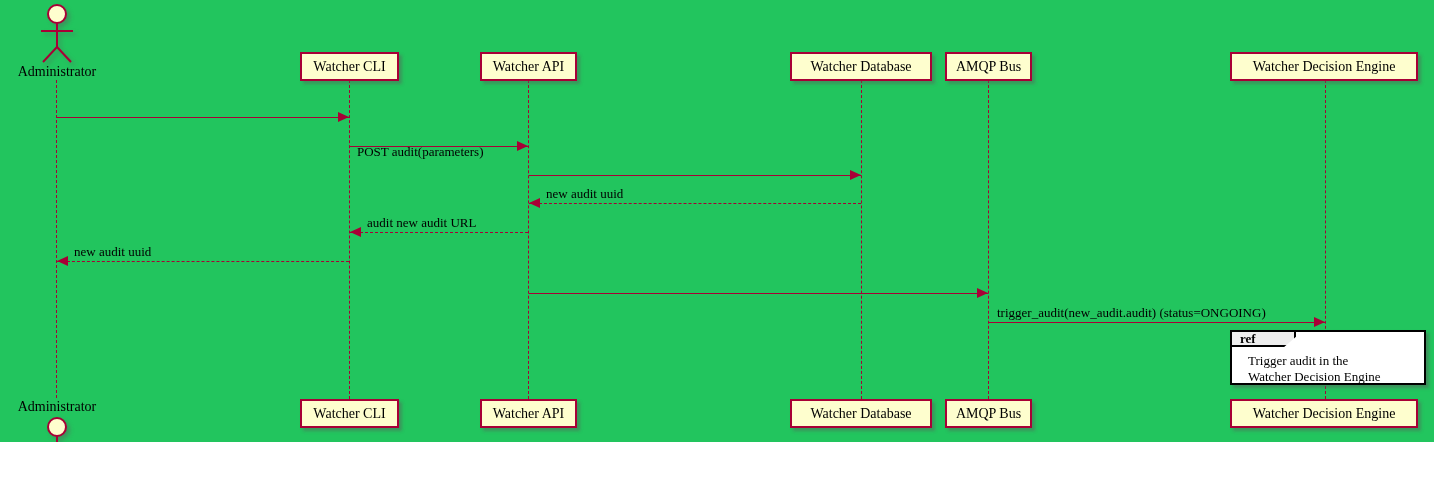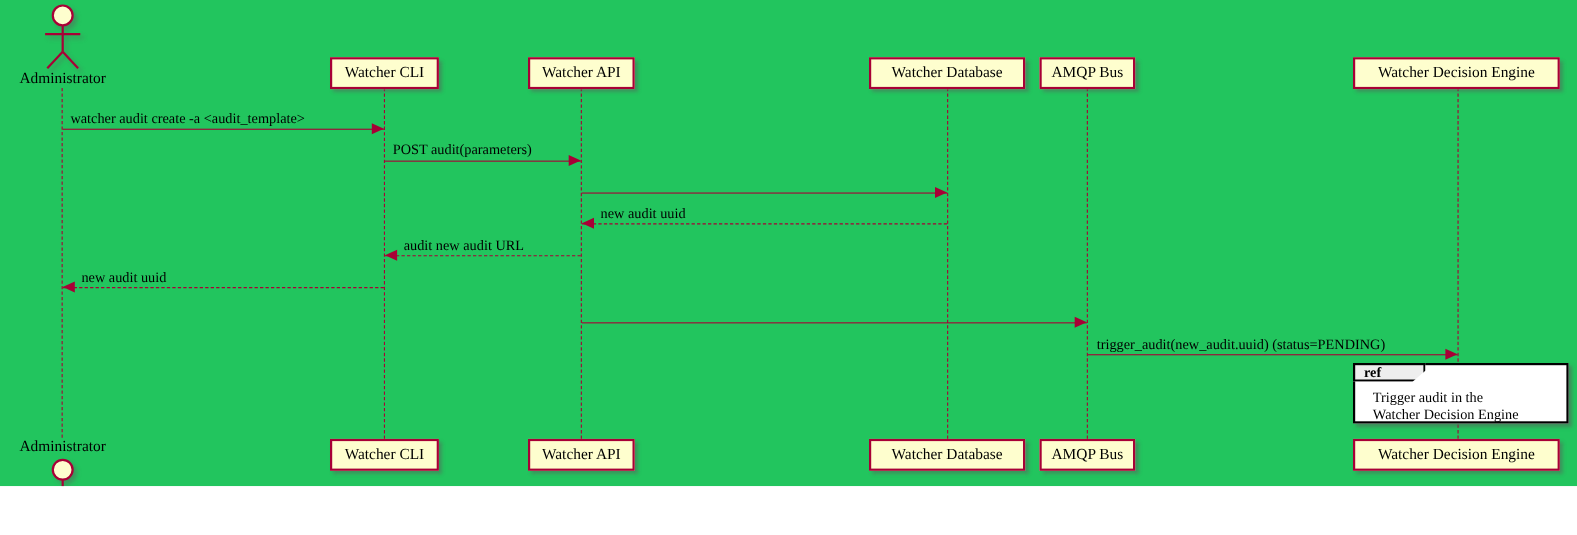--- a/index.html
+++ b/index.html
@@ -112,25 +112,24 @@
     <line x1="27" y1="44" x2="41" y2="59" stroke="#A80036" stroke-width="2"></line>
   </svg>
   <div class="actor-label" style="left:2px;top:64px;width:110px;">Administrator</div>
 
   <div class="pbox" style="left:300px;top:52px;width:95px;">Watcher CLI</div>
   <div class="pbox" style="left:480px;top:52px;width:93px;">Watcher API</div>
   <div class="pbox" style="left:790px;top:52px;width:138px;">Watcher Database</div>
   <div class="pbox" style="left:945px;top:52px;width:83px;">AMQP Bus</div>
   <div class="pbox" style="left:1230px;top:52px;width:184px;">Watcher Decision Engine</div>
 
-  <div class="msg-label" style="left:64px;top:100px;">watcher audit create -a &lt;audit_template&gt;</div>
   <div class="msg-line solid" style="left:57px;top:117px;width:292px;"></div>
   <div class="arrow right" style="left:338px;top:112px;"></div>
 
-  <div class="msg-label" style="left:357px;top:128px;text-align:center;">POST audit(parameters)</div>
+  <div class="msg-label" style="left:357px;top:144px;text-align:center;">POST audit(parameters)</div>
   <div class="msg-line solid" style="left:350px;top:146px;width:178px;"></div>
   <div class="arrow right" style="left:517px;top:141px;"></div>
 
   <div class="msg-line solid" style="left:529px;top:175px;width:332px;"></div>
   <div class="arrow right" style="left:850px;top:170px;"></div>
 
   <div class="msg-label" style="left:546px;top:186px;">new audit uuid</div>
   <div class="msg-line dashed" style="left:529px;top:203px;width:332px;"></div>
   <div class="arrow left" style="left:529px;top:198px;"></div>
 
@@ -138,21 +137,21 @@
   <div class="msg-line dashed" style="left:350px;top:232px;width:178px;"></div>
   <div class="arrow left" style="left:350px;top:227px;"></div>
 
   <div class="msg-label" style="left:74px;top:244px;">new audit uuid</div>
   <div class="msg-line dashed" style="left:57px;top:261px;width:292px;"></div>
   <div class="arrow left" style="left:57px;top:256px;"></div>
 
   <div class="msg-line solid" style="left:529px;top:293px;width:459px;"></div>
   <div class="arrow right" style="left:977px;top:288px;"></div>
 
-  <div class="msg-label" style="left:997px;top:305px;">trigger_audit(new_audit.uuid) (status=PENDING)</div>
+  <div class="msg-label" style="left:997px;top:305px;">trigger_audit(new_audit.audit) (status=ONGOING)</div>
   <div class="msg-line solid" style="left:989px;top:322px;width:336px;"></div>
   <div class="arrow right" style="left:1314px;top:317px;"></div>
 
   <div class="ref-frame" style="left:1230px;top:330px;width:196px;height:55px;">
     <div class="ref-tab">ref</div>
     <div class="ref-text">
       <div>Trigger audit in the</div>
       <div>Watcher Decision Engine</div>
     </div>
   </div>

